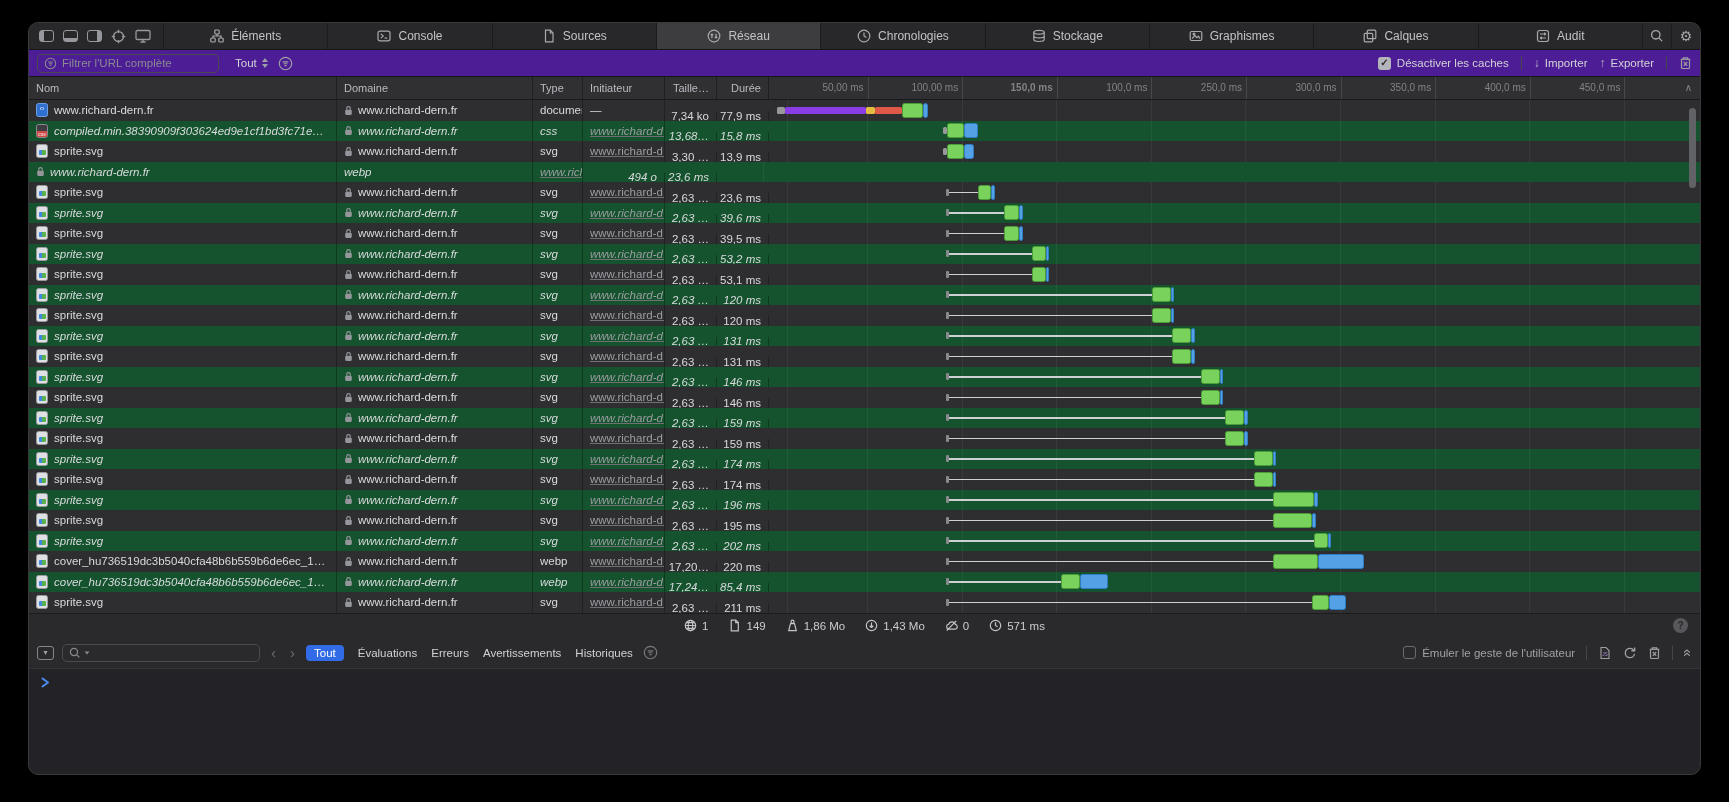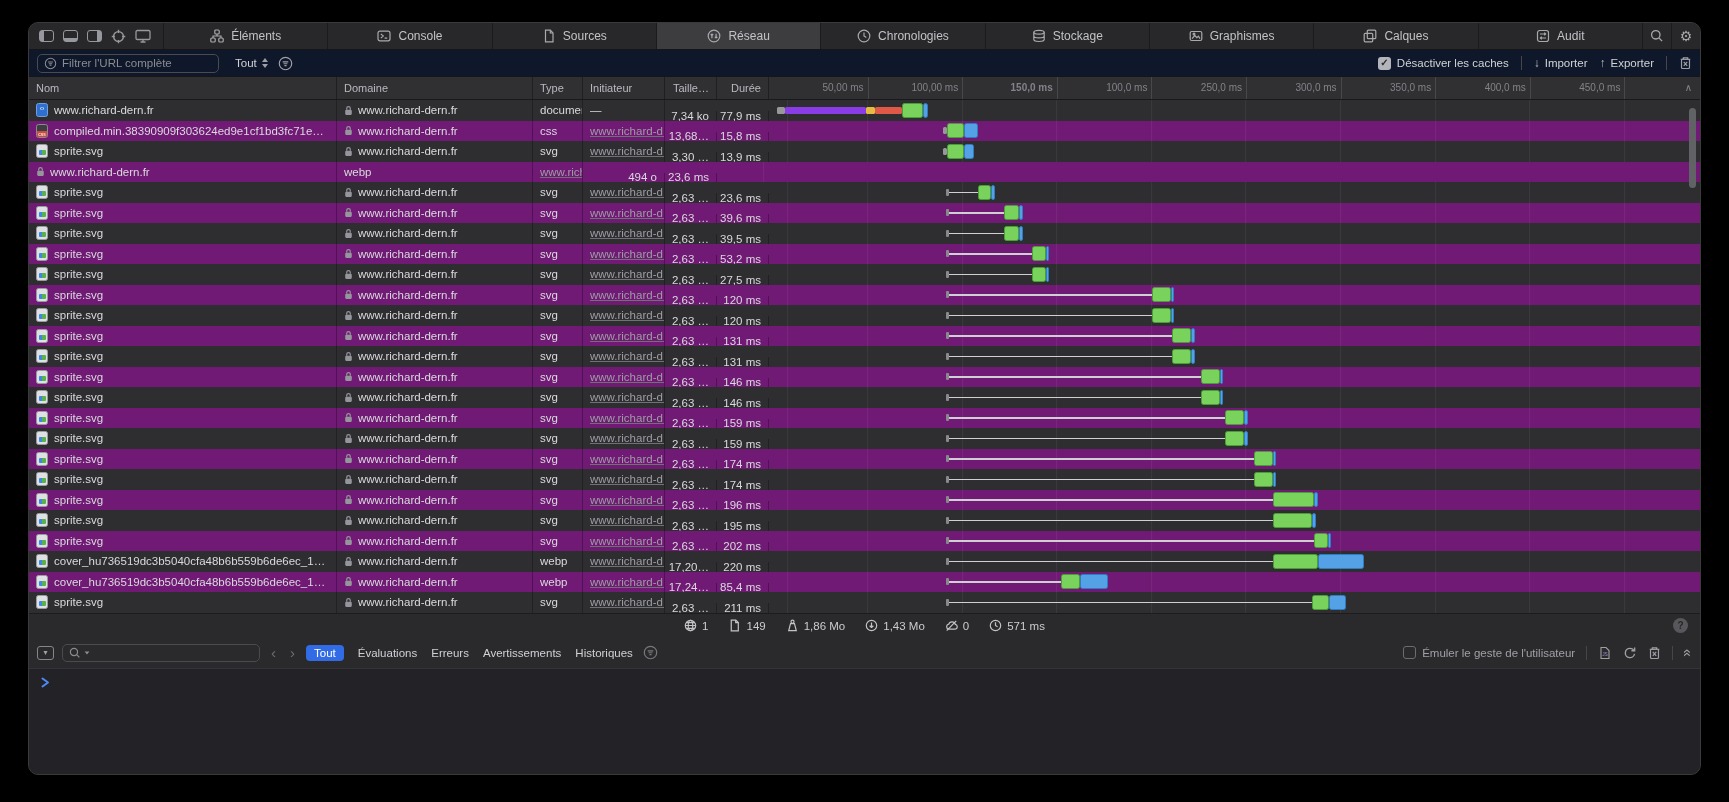--- a/index.html
+++ b/index.html
@@ -21,21 +21,21 @@
   .dock-right::before{content:"";position:absolute;right:0;top:0;bottom:0;width:4px;background:#97989d;}
   .tabs{flex:1;display:flex;align-items:stretch;}
   .tab{flex:1;display:flex;align-items:center;justify-content:center;gap:7px;font-size:12px;color:#c2c3c7;
        border-right:1px solid #1b1b1d;background:transparent;cursor:default;white-space:nowrap;}
   .tab.active{background:#3d3d40;}
   .tab svg{flex:none;}
   .tabtools{display:flex;align-items:center;gap:0;}
   .tooliconbox{width:28px;height:100%;display:flex;align-items:center;justify-content:center;border-right:1px solid #1b1b1d;}
   .tooliconbox:last-child{border-right:none;}
   
-  .nettoolbar{height:26px;flex:none;display:flex;align-items:center;background:#0f172a;border-bottom:1px solid #161618;padding:0 8px;gap:10px;}
+  .nettoolbar{height:26px;flex:none;display:flex;align-items:center;background:#4c1d95;border-bottom:1px solid #161618;padding:0 8px;gap:10px;}
   .filterfield{display:flex;align-items:center;gap:5px;width:168px;height:17px;border:1px solid #4b4b4f;border-radius:5px;padding:0 6px;color:#8b8c91;font-size:11.5px;}
   .ntdrop{display:flex;align-items:center;gap:5px;color:#d2d3d7;font-size:11.5px;margin-left:6px;}
   .carets{display:flex;flex-direction:column;gap:2px;}
   .caret-up{width:0;height:0;border-left:3px solid transparent;border-right:3px solid transparent;border-bottom:4px solid #9fa0a5;}
   .caret-down{width:0;height:0;border-left:3px solid transparent;border-right:3px solid transparent;border-top:4px solid #9fa0a5;}
   .spacer{flex:1;}
   .ntright{display:flex;align-items:center;gap:12px;color:#d2d3d7;font-size:11.5px;}
   .vdiv{width:1px;height:14px;background:#46464a;}
   .checkline{display:flex;align-items:center;gap:6px;}
   .cbox{width:13px;height:13px;border-radius:3px;background:#b4b5ba;color:#2a2a2c;font-size:10px;font-weight:bold;
@@ -47,21 +47,21 @@
   .rowgrid{display:grid;grid-template-columns:308px 196px 50px 82px 52px 52px 1fr;}
   .thead{height:22px;flex:none;background:#303033;border-bottom:1px solid #19191b;color:#b9bac0;font-size:11px;}
   .thead>div{display:flex;align-items:center;padding:0 7px;border-right:1px solid rgba(0,0,0,.35);overflow:hidden;white-space:nowrap;box-sizing:border-box;}
   .thead .num{justify-content:flex-end;}
   .ruler{position:relative;padding:0 !important;border-right:none !important;}
   .ruler .tick{position:absolute;top:0;bottom:0;width:1px;background:#47484c;}
   .ruler .tlabel{position:absolute;top:0;height:22px;line-height:22px;width:92px;text-align:right;color:#828388;font-size:10px;}
   .ruler .collapse{position:absolute;right:8px;top:0;height:22px;line-height:22px;color:#85868b;font-size:10px;}
   .tbody{flex:none;position:relative;background:#2e2e31;}
   .nrow{height:20.5px;font-size:11.5px;color:#d9dadd;}
-  .nrow.alt{background:#701a75;}
+  .nrow.alt{background:#14532d;font-style:italic;}
   .nrow>div{display:flex;align-items:center;padding:0 7px;border-right:1px solid rgba(0,0,0,.28);overflow:hidden;white-space:nowrap;box-sizing:border-box;}
   .nrow .num{justify-content:flex-end;margin-top:11px;}
   .nrow .tl{position:relative;padding:0;border-right:none;overflow:hidden;
             background-image:repeating-linear-gradient(90deg, rgba(255,255,255,.06) 0 1px, transparent 1px 94.6px);
             background-position:98.1px 0;}
   .namecell{gap:6px;}
   .ficon{width:12px;height:14px;border-radius:2.5px;flex:none;position:relative;}
   .ficon.html{background:#2f6fd0;border:1px solid #6f9fe0;box-sizing:border-box;}
   .ficon.html::after{content:"‹›";position:absolute;left:0;right:0;top:1px;text-align:center;font-size:7px;color:#eaf1fc;}
   .ficon.css{background:#3d3d42;border:1px solid #8a8b90;box-sizing:border-box;}
@@ -521,21 +521,21 @@
                 <path d="M2.4 4.4V3a1.6 1.6 0 013.2 0v1.4" stroke="#95969b" fill="none" stroke-width="1.1"></path>
               </svg>
             </span>
             <span>www.richard-dern.fr</span>
           </div>
           <div>svg</div>
           <div>
             <span class="link">www.richard-d…</span>
           </div>
           <div class="num">2,63 …</div>
-          <div class="num">27,5 ms</div>
+          <div class="num">53,1 ms</div>
           <div class="tl">
             <div class="wline" style="left: 178.264px; width: 85.14px;"></div>
             <div class="wcap" style="left: 176.764px;"></div>
             <div class="wseg box" style="left: 263.404px; width: 13.244px; background: rgb(121, 210, 91); border: 1px solid rgb(76, 156, 56);"></div>
             <div class="wseg box" style="left: 276.648px; width: 3.784px; background: rgb(84, 161, 230); border: 1px solid rgb(46, 124, 194);"></div>
           </div>
         </div>
         <div class="nrow rowgrid alt">
           <div class="namecell">
             <span class="ficon img"></span>

